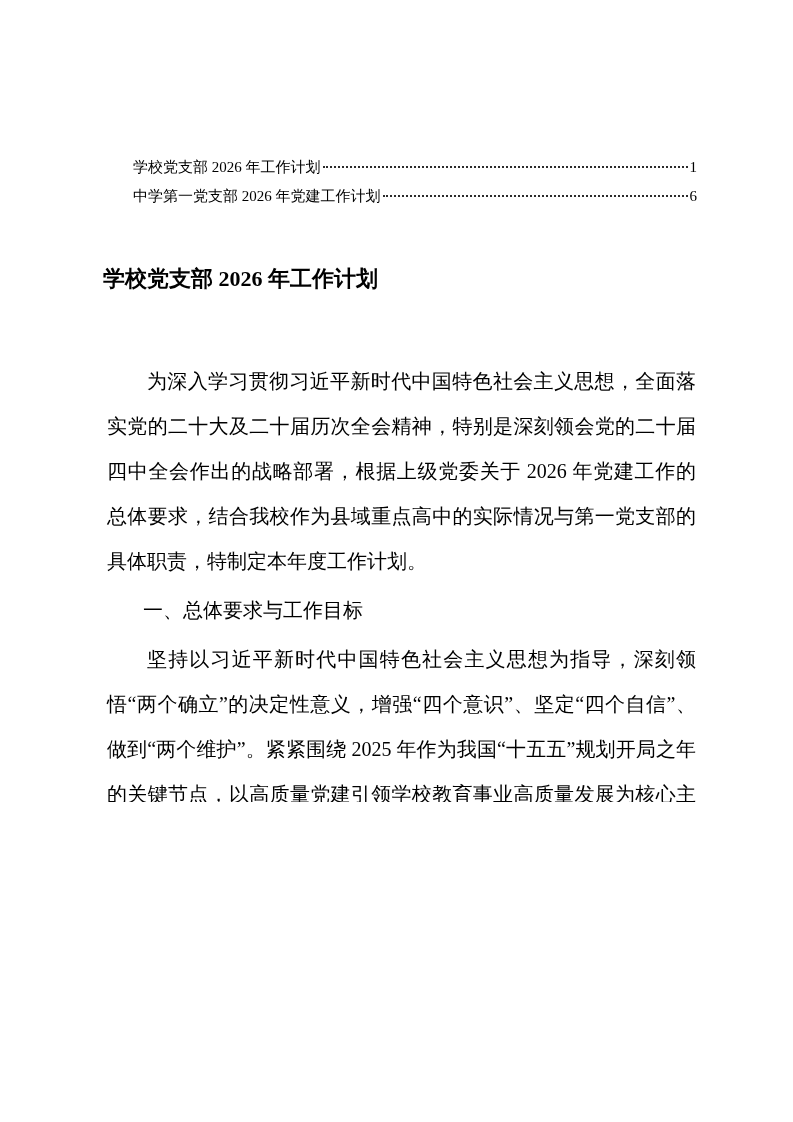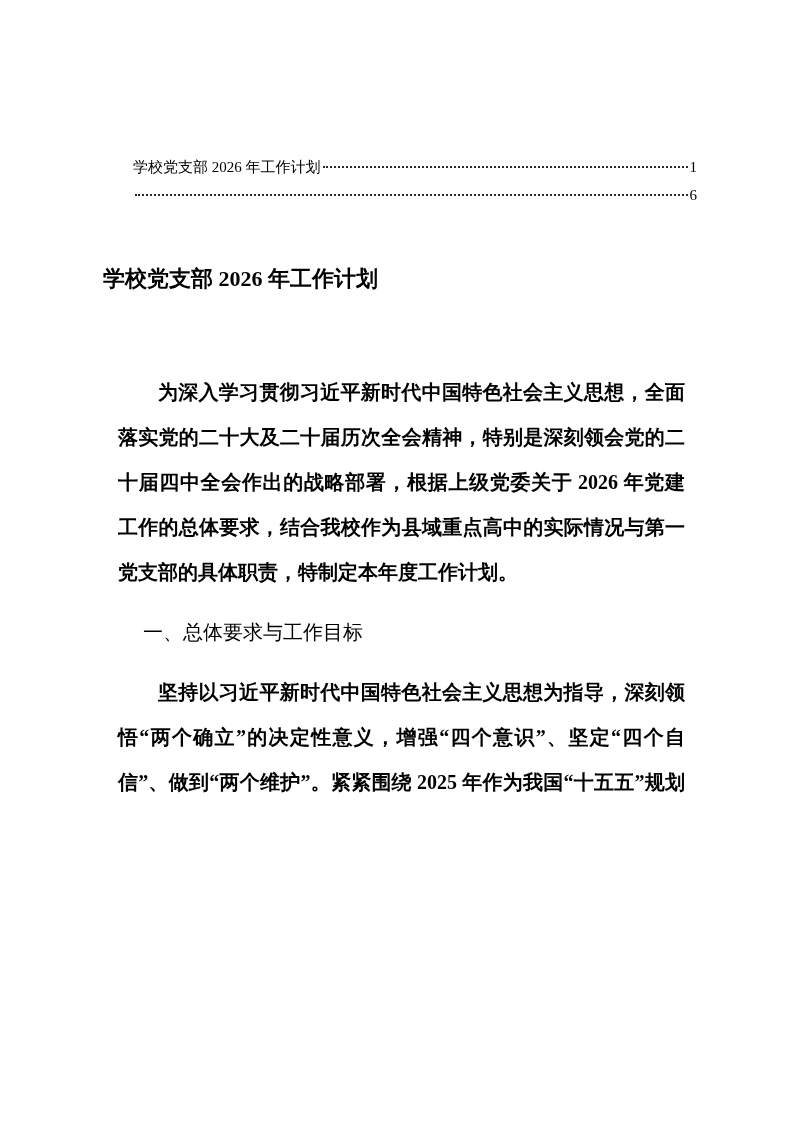--- a/index.html
+++ b/index.html
@@ -63,23 +63,22 @@
     position: absolute;
     left: 103px;
     top: 355px;
     width: 597px;
     font-size: 20px;
     line-height: 45px;
     text-align: justify;
     text-justify: inter-character;
   }
   .body-text p {
-    margin: 15px;
+    margin: 4px;
     text-indent: 2em;
-    font-weight: bold;
   }
   .section-heading {
     margin: 0;
     text-indent: 2em;
     font-size: 20px;
     line-height: 45px;
     font-weight: normal;
     font-family: "Liberation Sans", sans-serif;
   }
 
@@ -107,20 +106,21 @@
 
 <div class="page">
 
   <nav class="toc">
     <div class="toc-entry">
       <span class="toc-entry-title">学校党支部 2026 年工作计划</span>
       <span class="toc-leader"></span>
       <span class="toc-page-num">1</span>
     </div>
     <div class="toc-entry">
+      <span class="toc-entry-title">中学第一党支部 2026 年党建工作计划</span>
       <span class="toc-leader"></span>
       <span class="toc-page-num">6</span>
     </div>
   </nav>
 
   <h1 class="doc-title">学校党支部 2026 年工作计划</h1>
 
   <div class="body-text">
     <p>为深入学习贯彻习近平新时代中国特色社会主义思想，全面落实党的二十大及二十届历次全会精神，特别是深刻领会党的二十届四中全会作出的战略部署，根据上级党委关于 2026 年党建工作的总体要求，结合我校作为县域重点高中的实际情况与第一党支部的具体职责，特制定本年度工作计划。</p>
     <h2 class="section-heading">一、总体要求与工作目标</h2>

